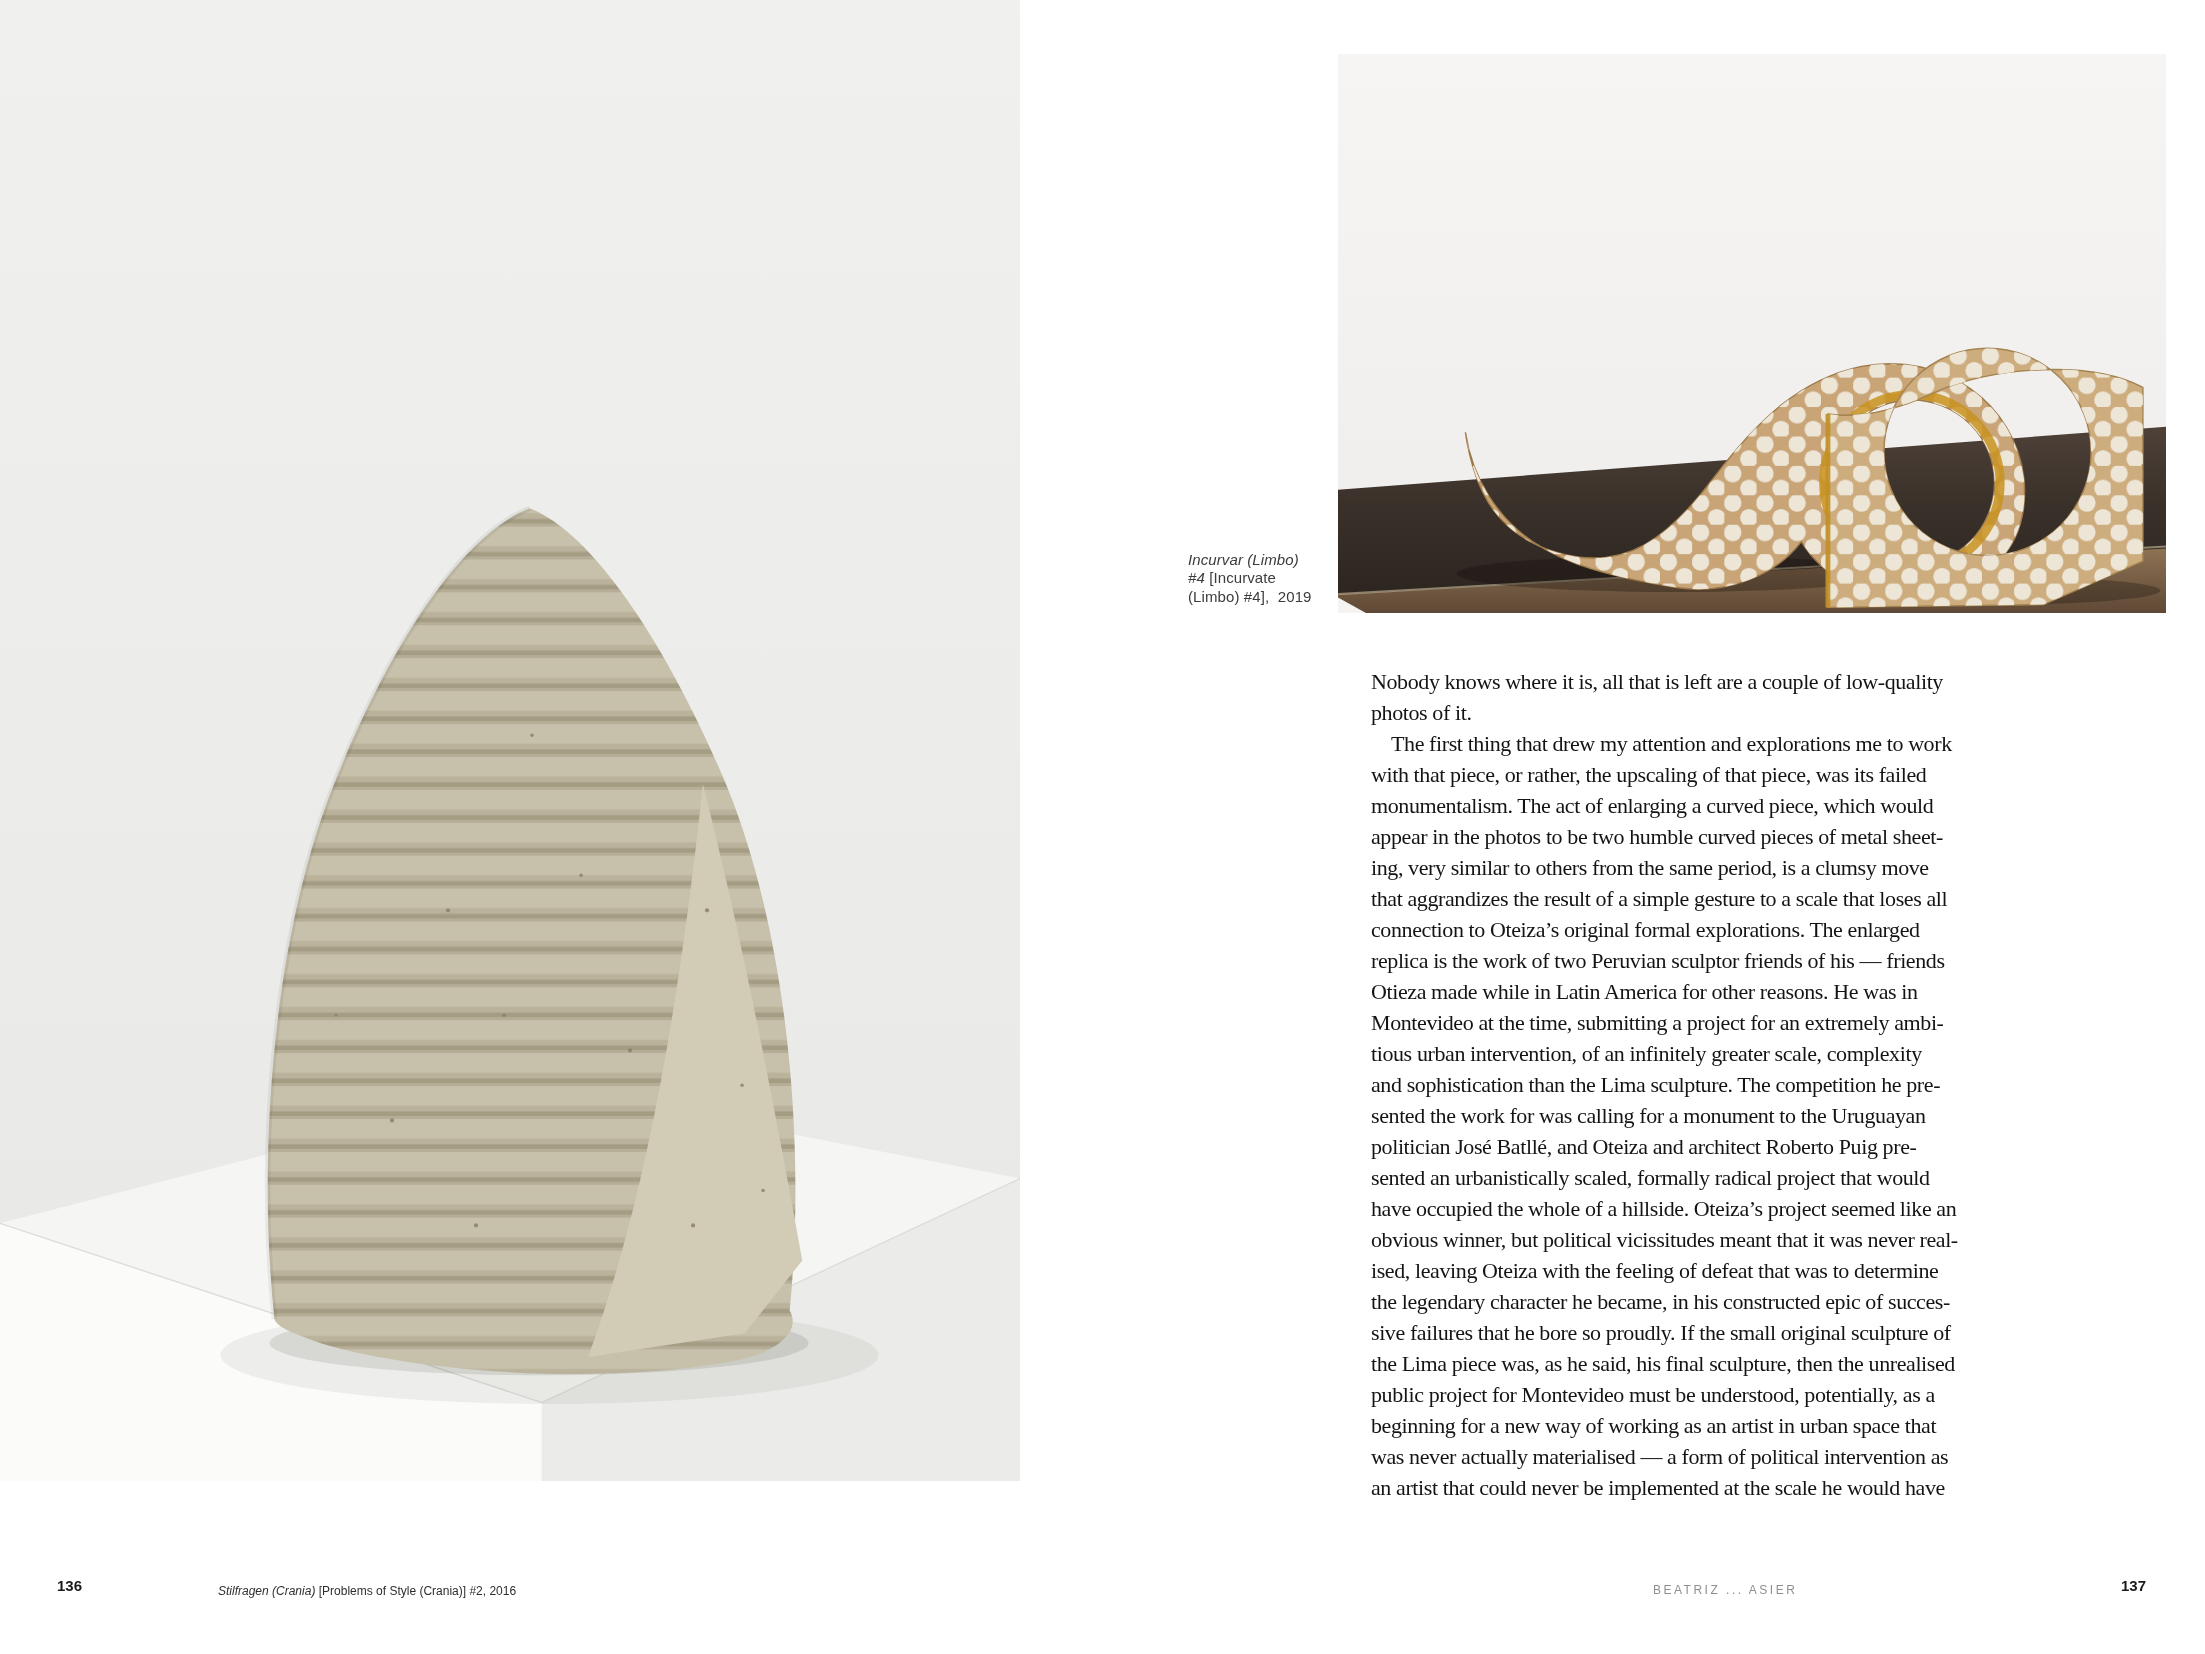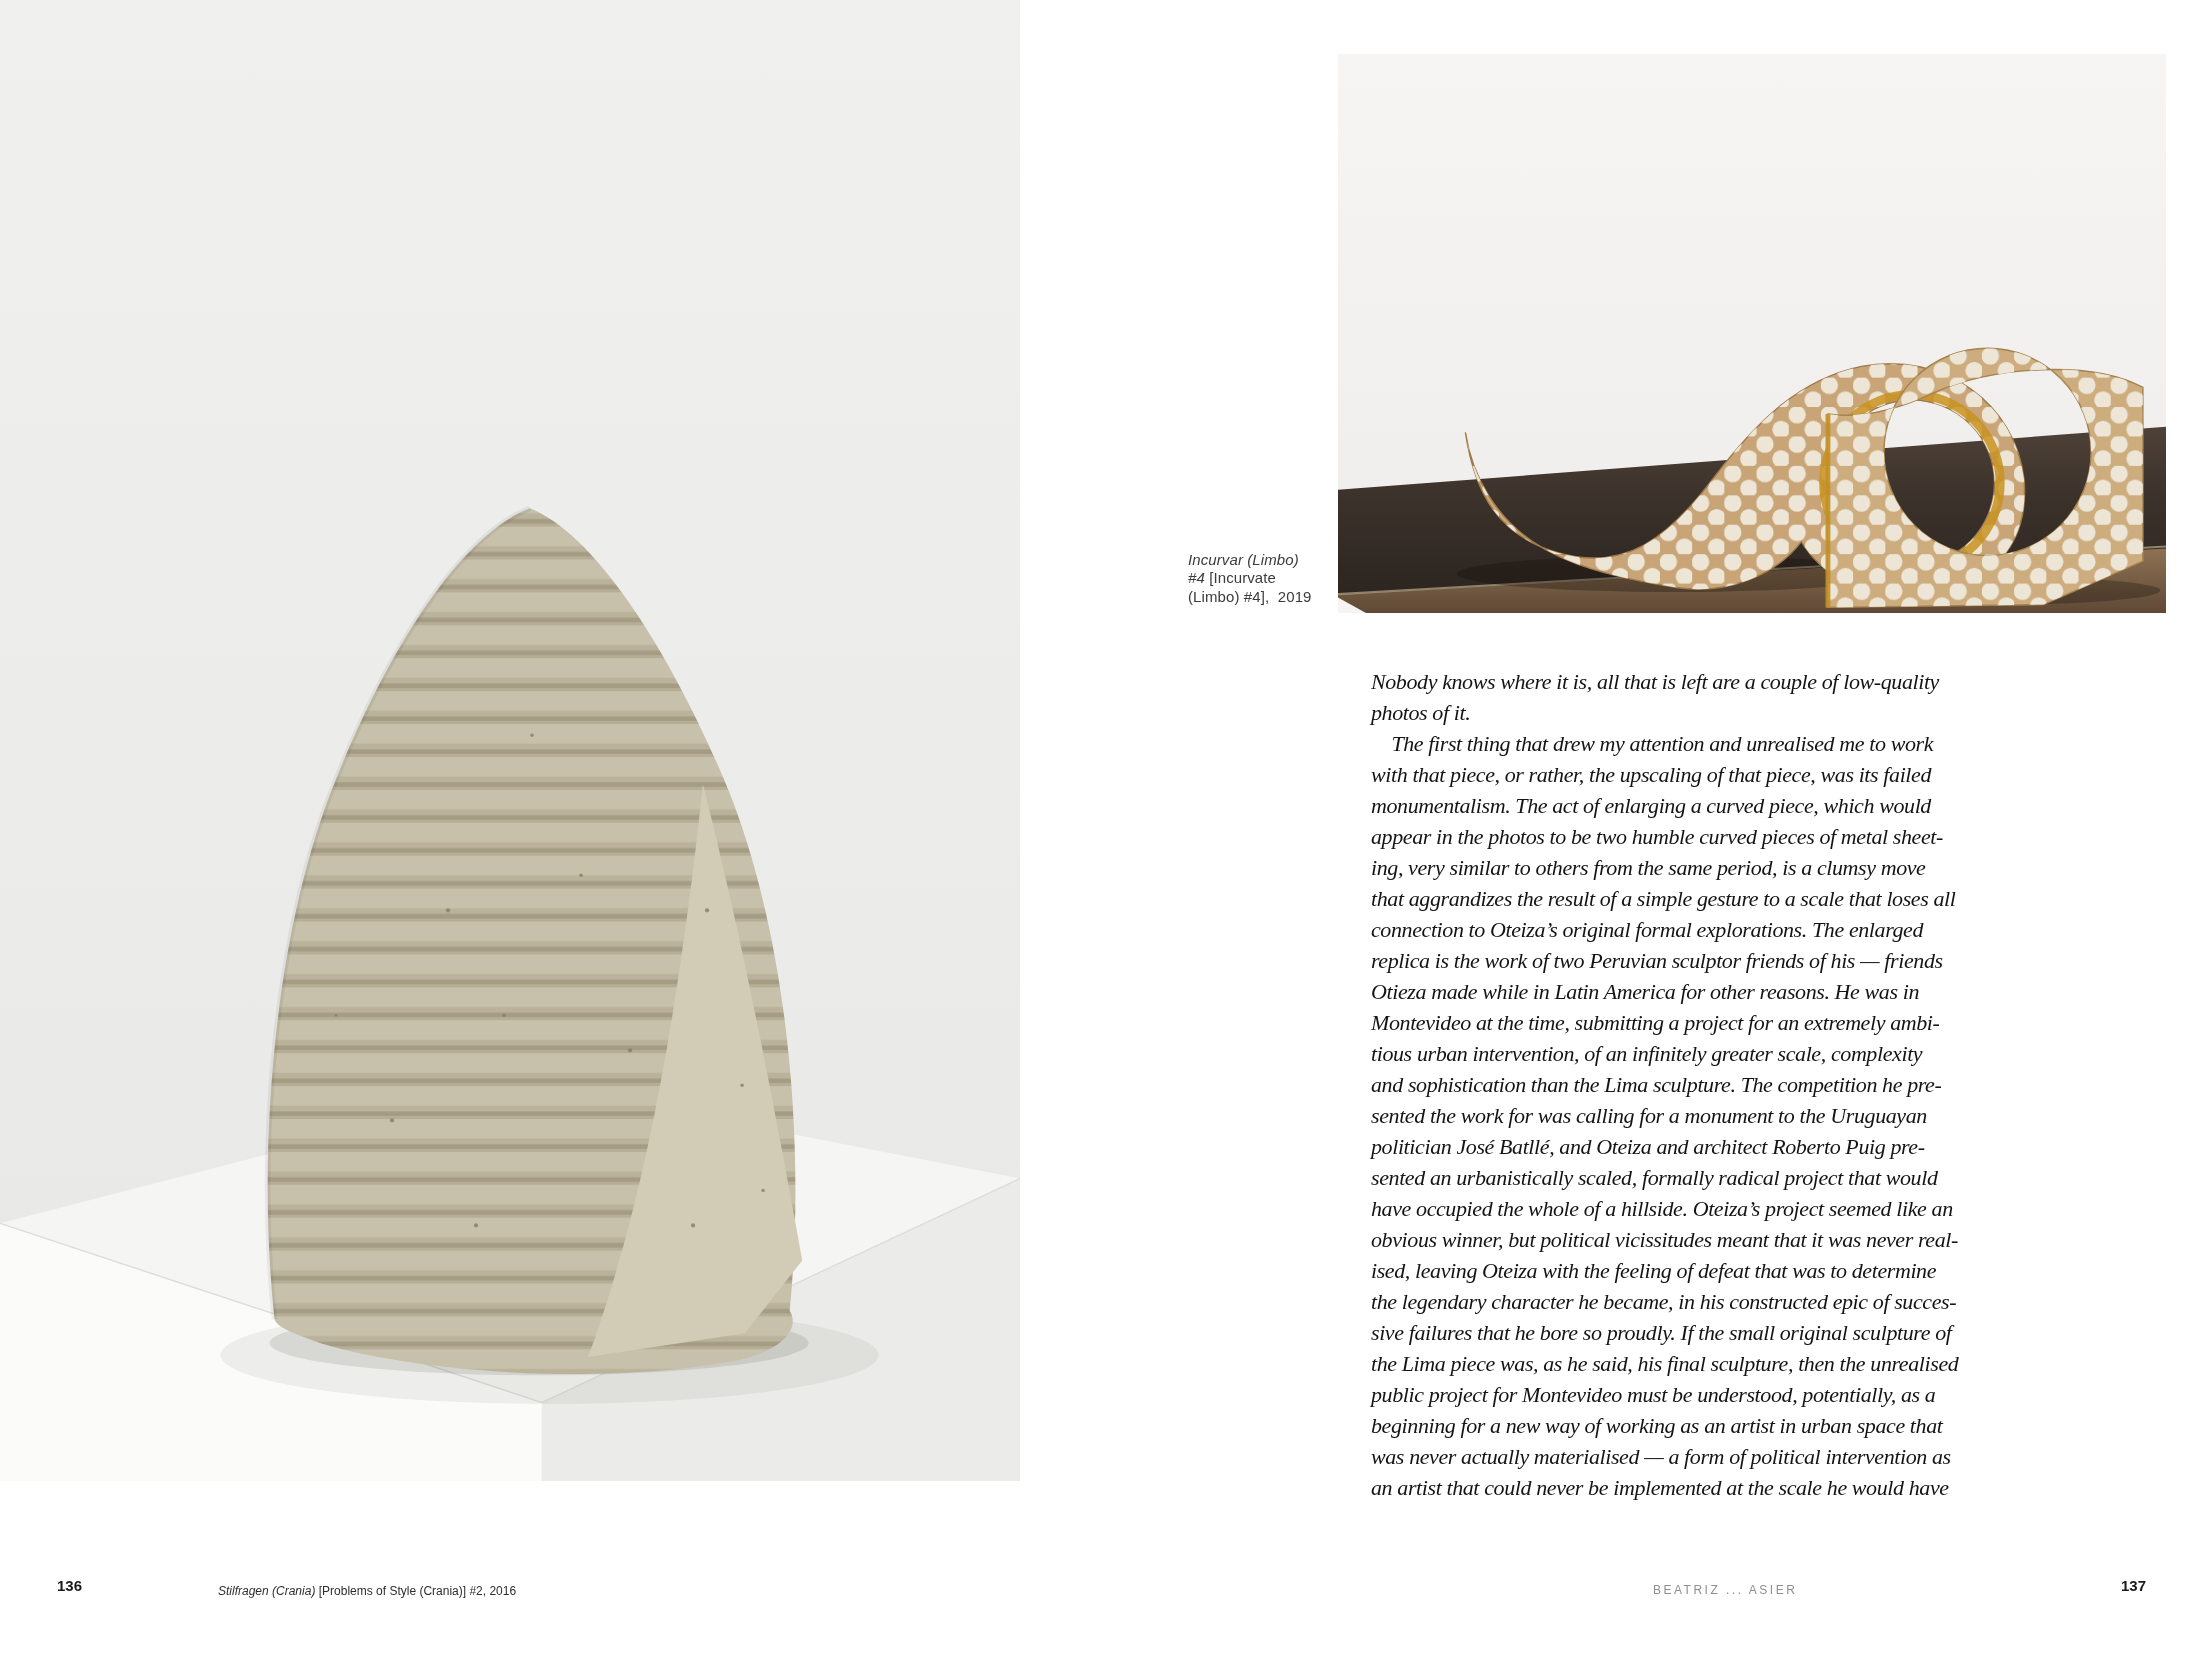--- a/index.html
+++ b/index.html
@@ -12,21 +12,21 @@
   .photo-right{position:absolute;left:1338px;top:54px;width:828px;height:559px;margin:0;}
   .photo-right svg{display:block;width:100%;height:100%;}
   
   .caption-right{position:absolute;left:1188px;top:551px;width:161px;
                  font-size:15px;line-height:18.4px;color:#3c3c3c;letter-spacing:0.1px;}
   .caption-right .cap-line{white-space:pre;}
   
   .essay{position:absolute;left:1371px;top:666px;width:728px;
          font-family:"Liberation Serif",serif;font-size:22px;line-height:31px;
          color:#141414;letter-spacing:-0.4px;}
-  .essay .essay-line{white-space:pre;height:31px;font-style:italic;}
+  .essay .essay-line{white-space:pre;height:31px;}
   
   .folio{position:absolute;font-size:15px;font-weight:600;color:#1a1a1a;line-height:1;}
   .folio-left{left:57px;top:1578px;}
   .folio-right{left:2121px;top:1578px;text-align:center;}
   .work-caption{position:absolute;left:218px;top:1585px;margin:0;
                 font-size:12px;line-height:1;color:#2e2e2e;white-space:pre;}
   .work-caption i{font-style:italic;}
   .running-head{position:absolute;left:1653px;top:1584px;
                 font-size:12px;letter-spacing:2.5px;color:#8f8f8f;line-height:1;}
 </style>
@@ -136,21 +136,21 @@
 
     <aside class="caption-right">
       <div class="cap-line"><i>Incurvar (Limbo)</i></div>
       <div class="cap-line"><i>#4 </i><span>[Incurvate</span></div>
       <div class="cap-line"><span>(Limbo) #4],  2019</span></div>
     </aside>
 
     <div class="essay">
         <div class="essay-line">Nobody knows where it is, all that is left are a couple of low-quality</div>
         <div class="essay-line">photos of it.</div>
-        <div class="essay-line">    The first thing that drew my attention and unrealised me to work</div>
+        <div class="essay-line">    The first thing that drew my attention and explorations me to work</div>
         <div class="essay-line">with that piece, or rather, the upscaling of that piece, was its failed</div>
         <div class="essay-line">monumentalism. The act of enlarging a curved piece, which would</div>
         <div class="essay-line">appear in the photos to be two humble curved pieces of metal sheet-</div>
         <div class="essay-line">ing, very similar to others from the same period, is a clumsy move</div>
         <div class="essay-line">that aggrandizes the result of a simple gesture to a scale that loses all</div>
         <div class="essay-line">connection to Oteiza’s original formal explorations. The enlarged</div>
         <div class="essay-line">replica is the work of two Peruvian sculptor friends of his — friends</div>
         <div class="essay-line">Otieza made while in Latin America for other reasons. He was in</div>
         <div class="essay-line">Montevideo at the time, submitting a project for an extremely ambi-</div>
         <div class="essay-line">tious urban intervention, of an infinitely greater scale, complexity</div>

